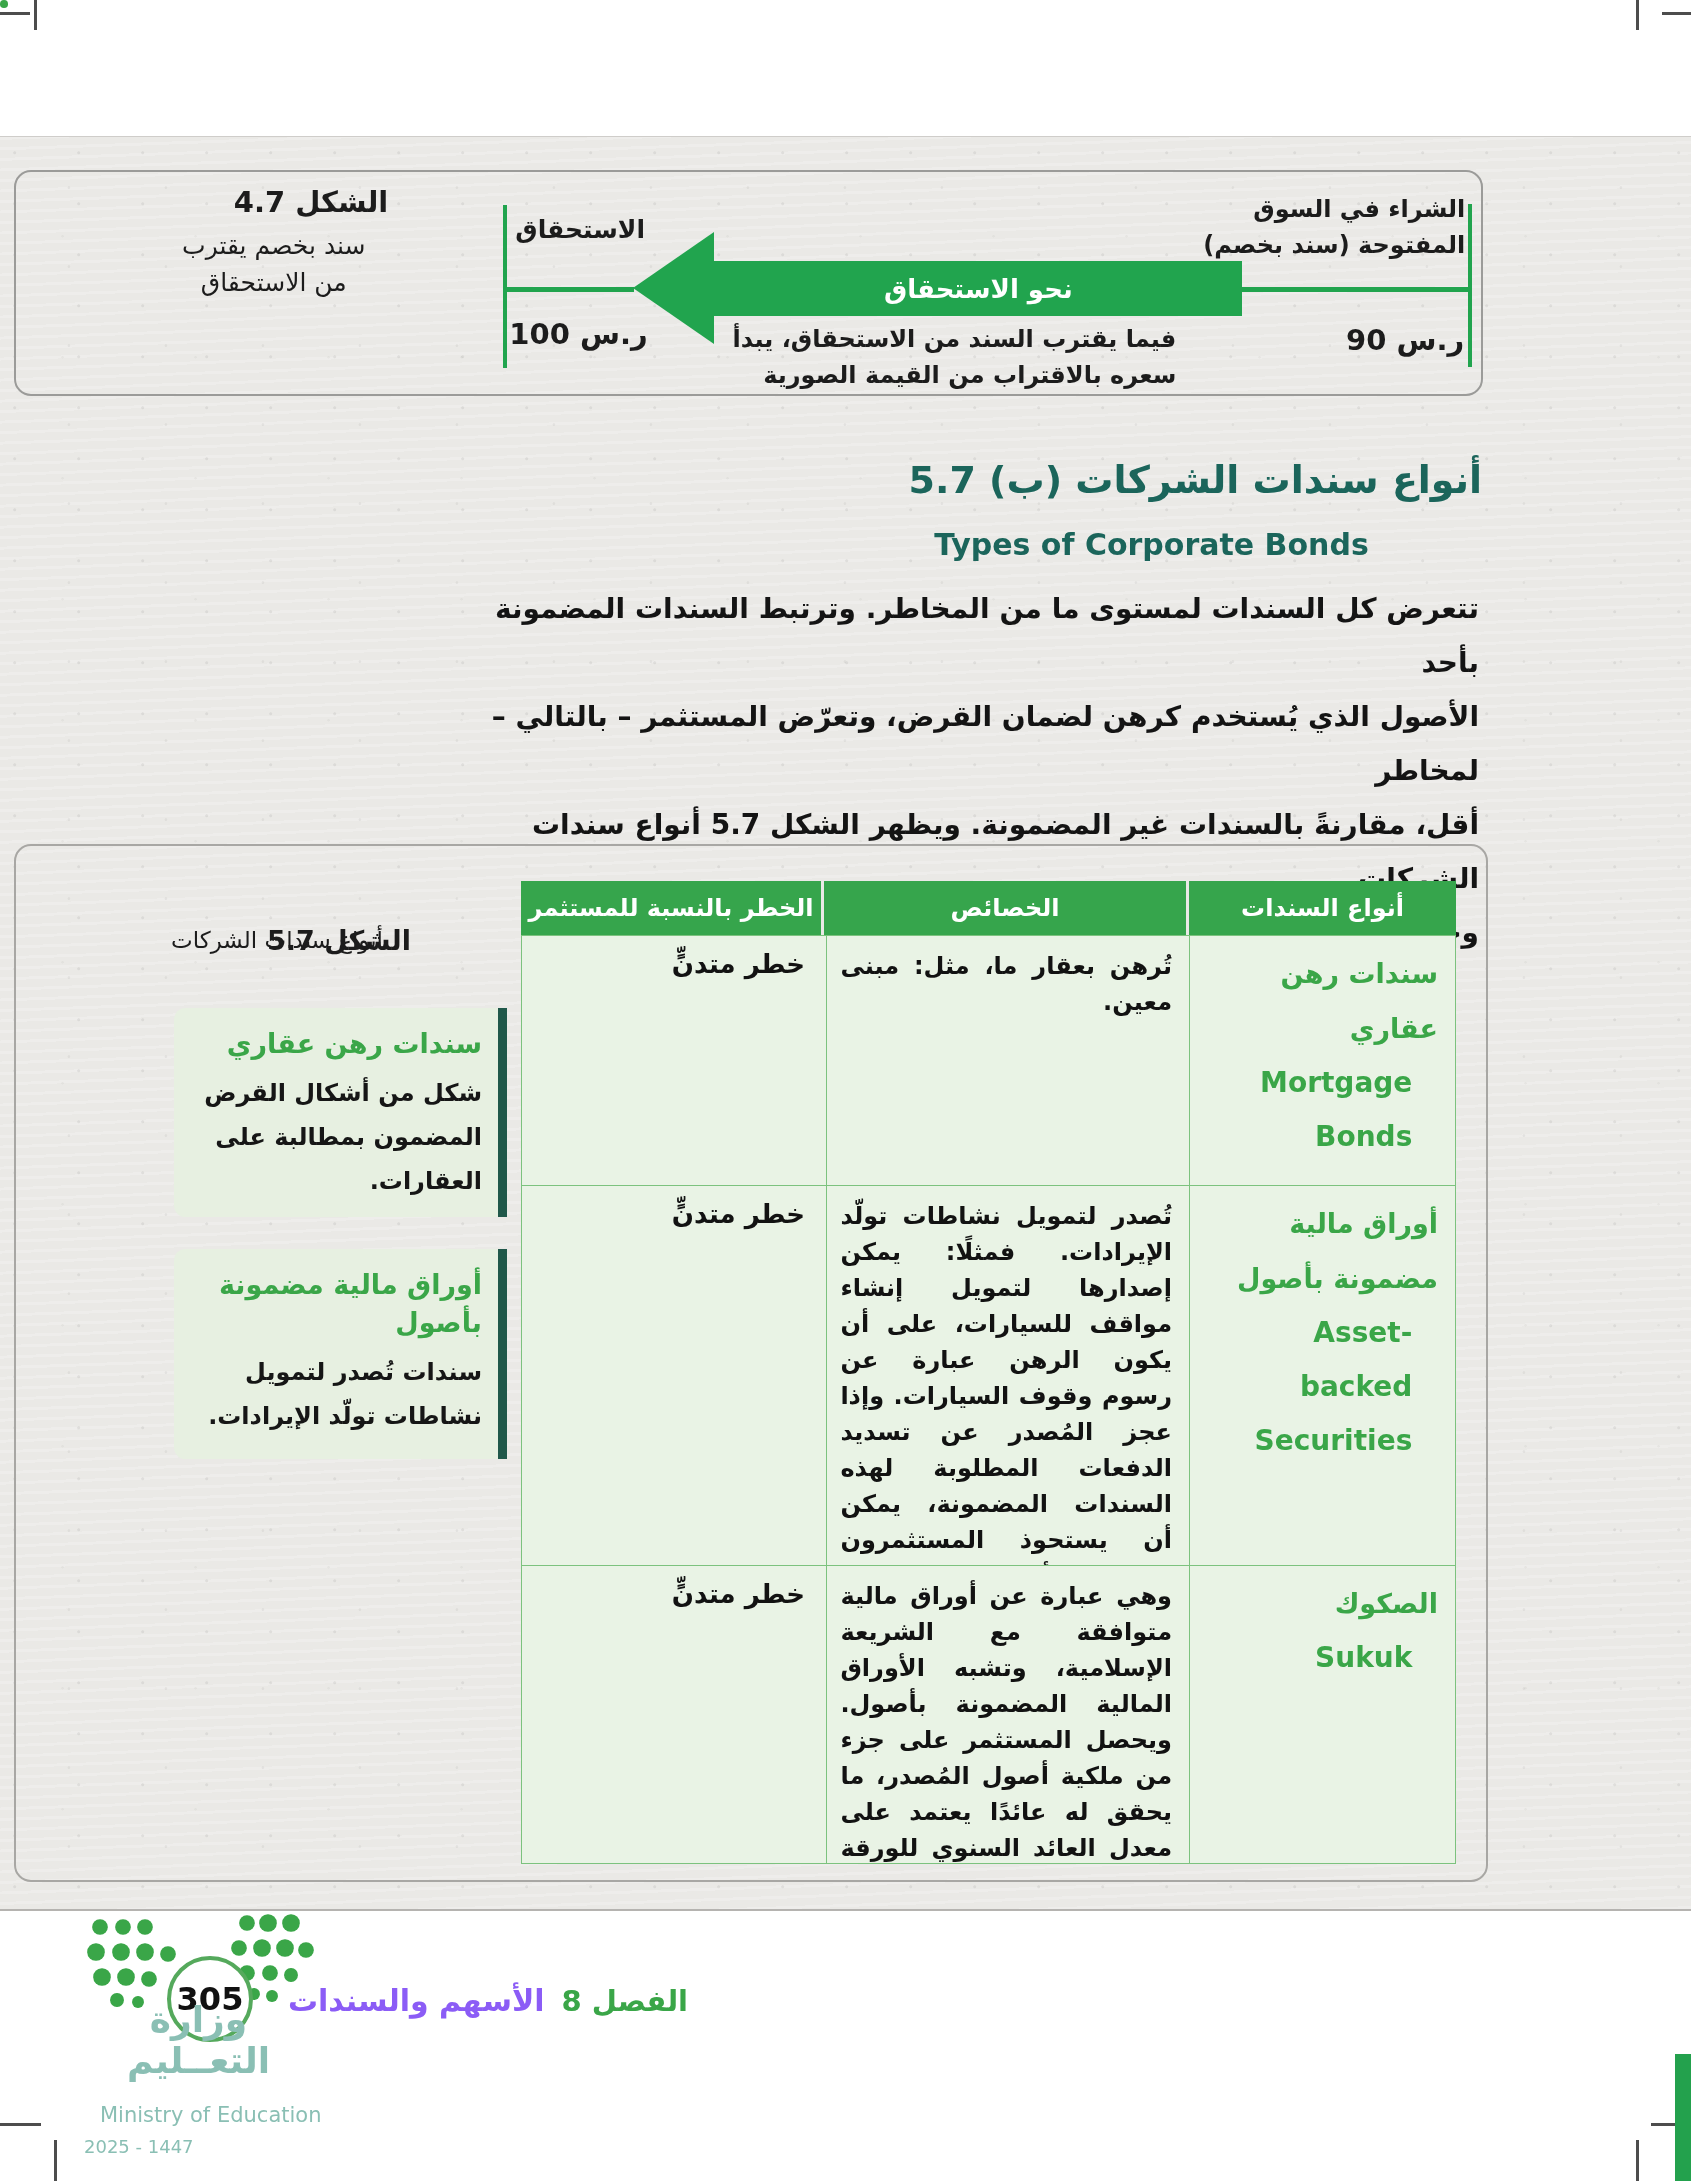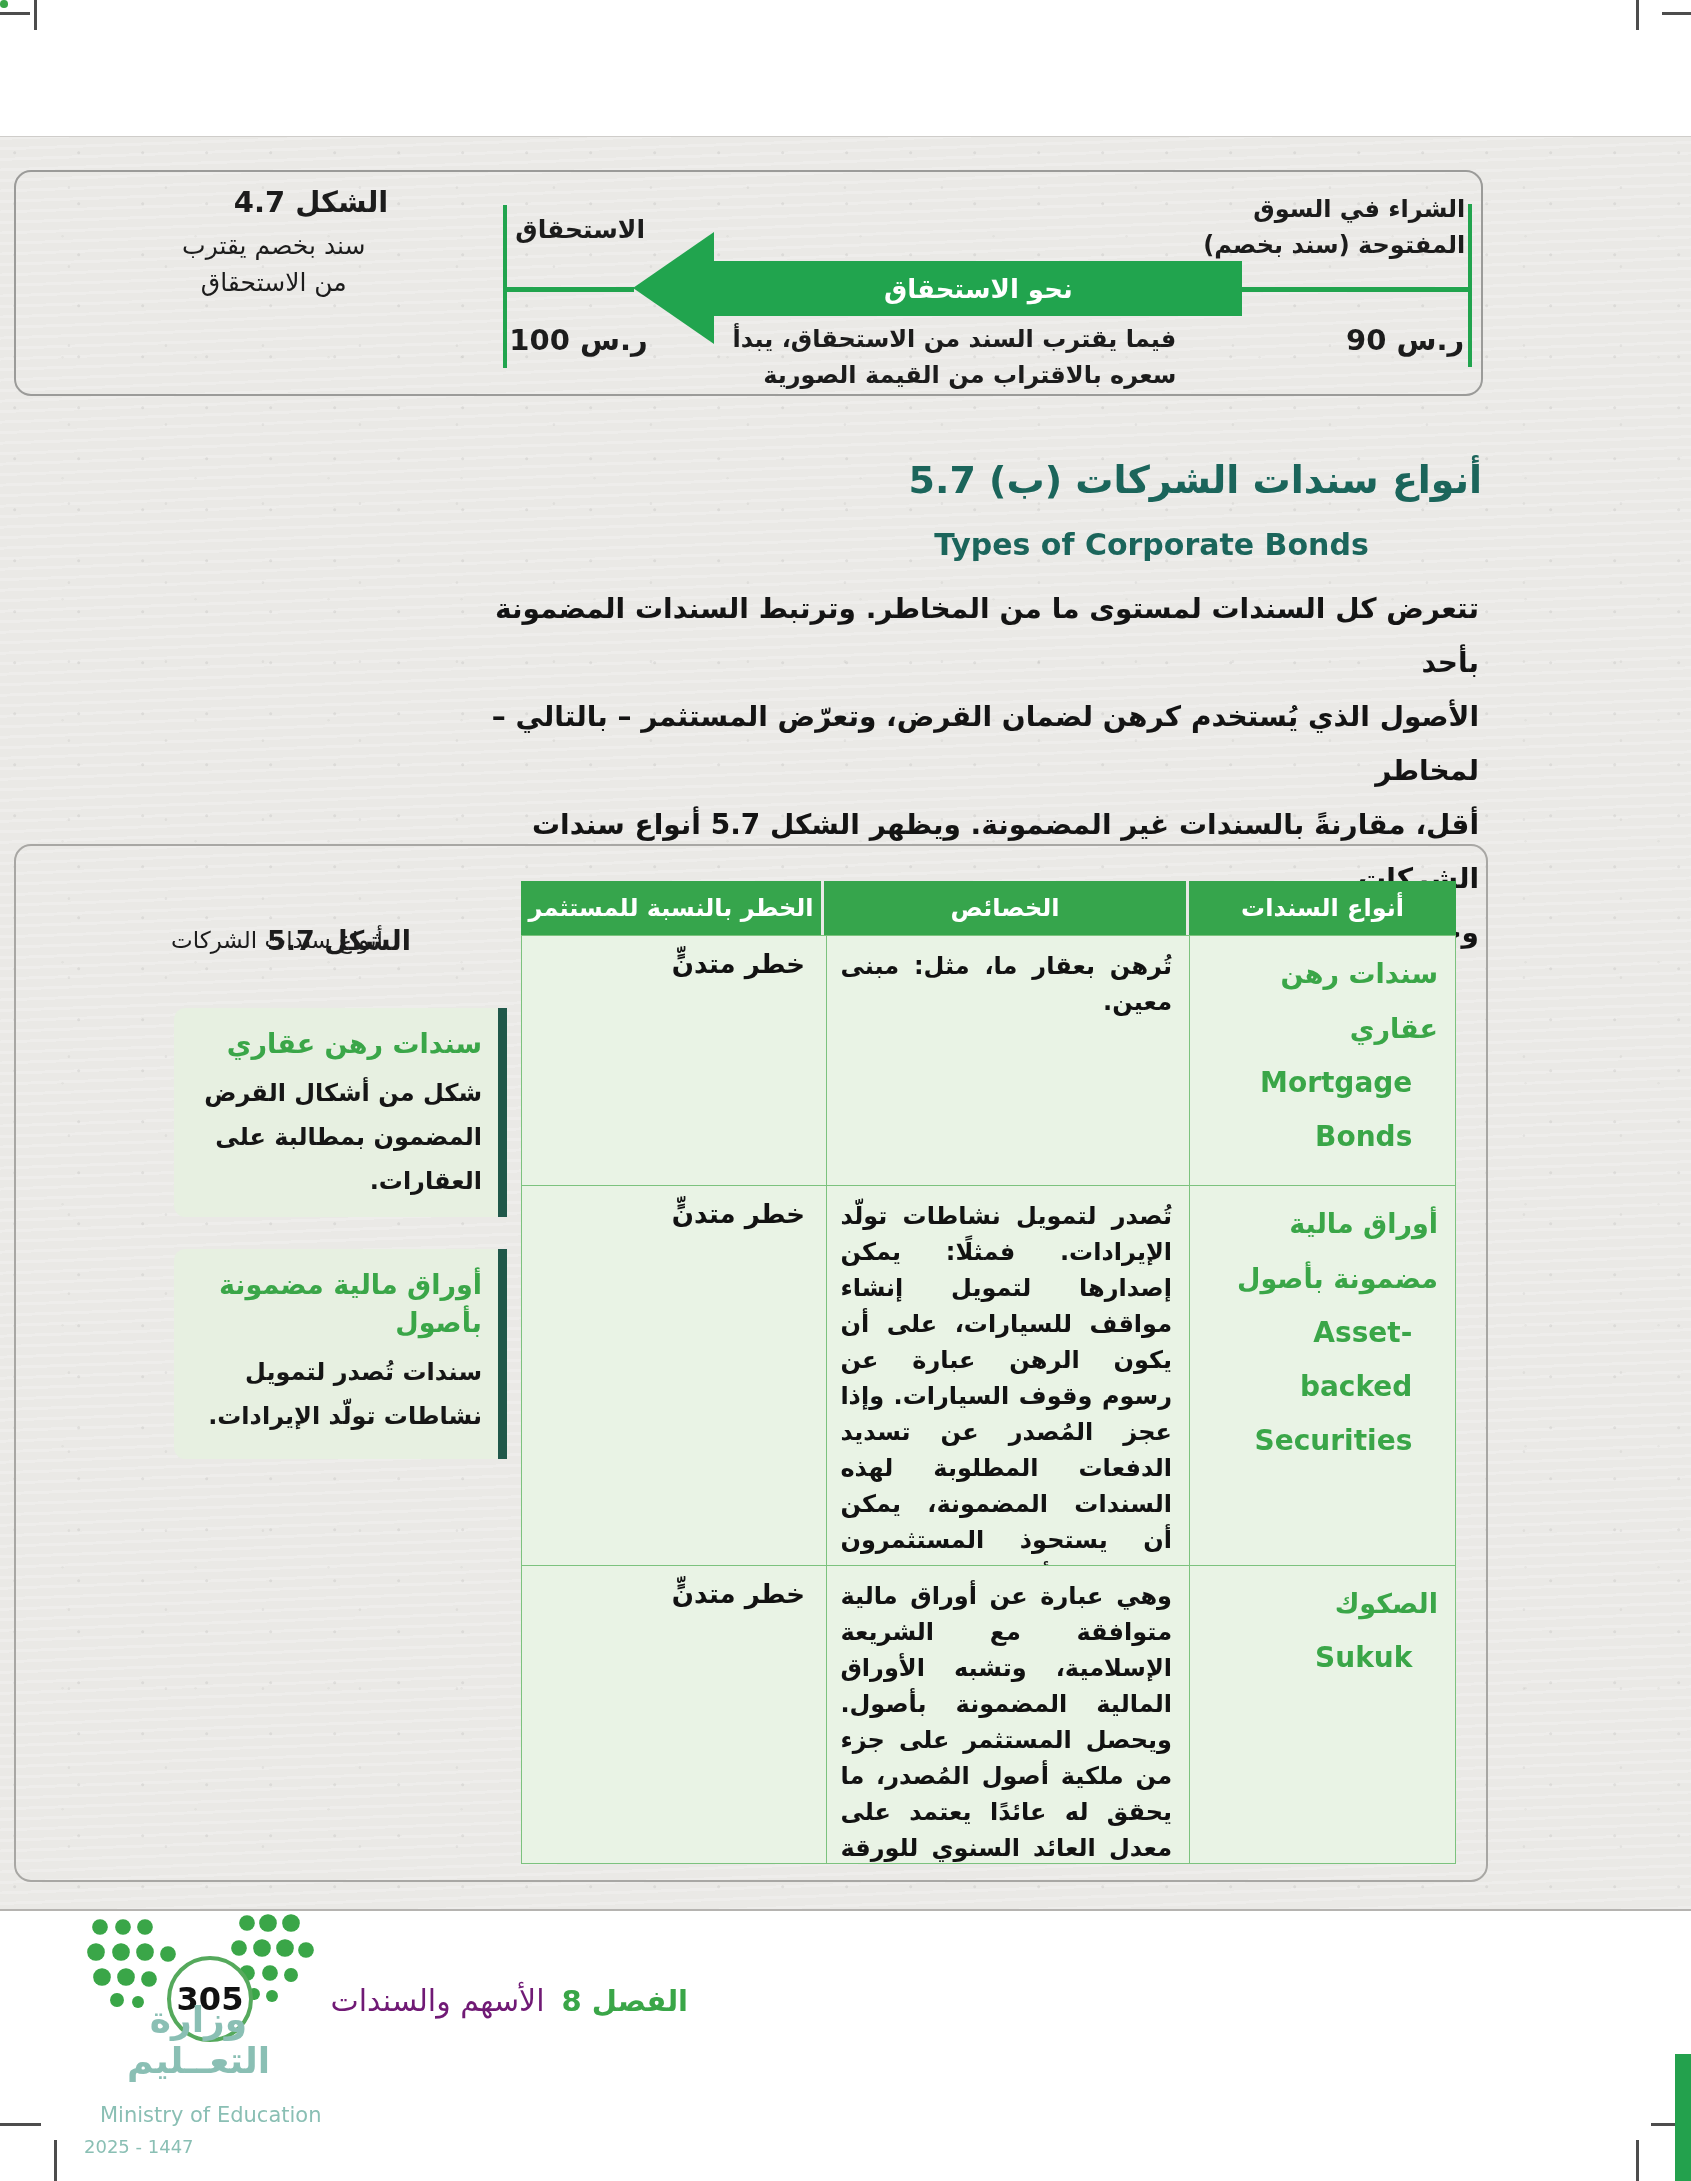--- a/index.html
+++ b/index.html
@@ -103,21 +103,21 @@
 
       <div class="abs" style="left:143px;top:13.4px;width:229px;">
         <div class="txt" style="font-size:29px;text-align:right;">الشكل 4.7</div>
         <div class="pre" style="font-size:25px;line-height:37px;text-align:center;color:#1c1c1c;margin-top:7.6px;">سند بخصم يقترب
 من الاستحقاق</div>
       </div>
 
       <div class="abs gline" style="left:487px;top:33px;width:3.8px;height:163px;"></div>
       <div class="abs txt" style="left:499px;top:43px;font-size:25px;">الاستحقاق</div>
       <div class="abs gline" style="left:488px;top:115px;width:130px;height:4.8px;"></div>
-      <div class="abs txt" style="left:493px;top:151px;font-size:29px;">ر.س 100</div>
+      <div class="abs txt" style="left:493px;top:145px;font-size:29px;">ر.س 100</div>
 
       <div class="arrow-head"></div>
       <div class="arrow-body">
         <span class="arrow-label">نحو الاستحقاق</span>
       </div>
       <div class="abs txt pre" style="left:701px;top:149px;width:459px;font-size:24px;line-height:36px;font-weight:bold;">فيما يقترب السند من الاستحقاق، يبدأ
 سعره بالاقتراب من القيمة الصورية</div>
 
       <div class="abs gline" style="left:1211px;top:115px;width:245px;height:4.8px;"></div>
       <div class="abs gline" style="left:1452px;top:32px;width:3.8px;height:163px;"></div>
@@ -196,18 +196,18 @@
   <div class="dots"></div>
   <div class="pgnum-circle">
     <span>305</span>
   </div>
   <div class="abs teal" dir="rtl" style="left:84px;top:1999px;width:229px;font-size:36px;font-weight:bold;text-align:center;">وزارة التعــليم</div>
   <div class="abs teal" dir="ltr" style="left:100px;top:2103px;font-size:21px;">Ministry of Education</div>
   <div class="abs teal" dir="ltr" style="left:84px;top:2136px;font-size:18px;">2025 - 1447</div>
 
   <div class="chapter-row">
     <span style="color:#3aa648;font-weight:bold;font-size:29px;">الفصل 8</span>
-    <span style="color:#701a75;font-weight:normal;font-size:30px;">الأسهم والسندات</span>
+    <span style="color:#8b5cf6;font-weight:bold;font-size:30px;">الأسهم والسندات</span>
   </div>
 
   <div class="greenbar"></div>
 </div>
 
 
 </body></html>

